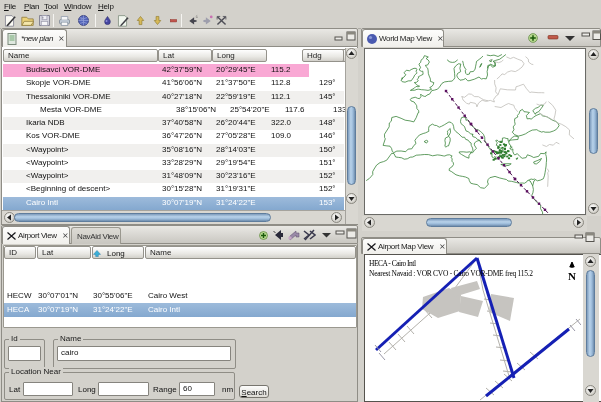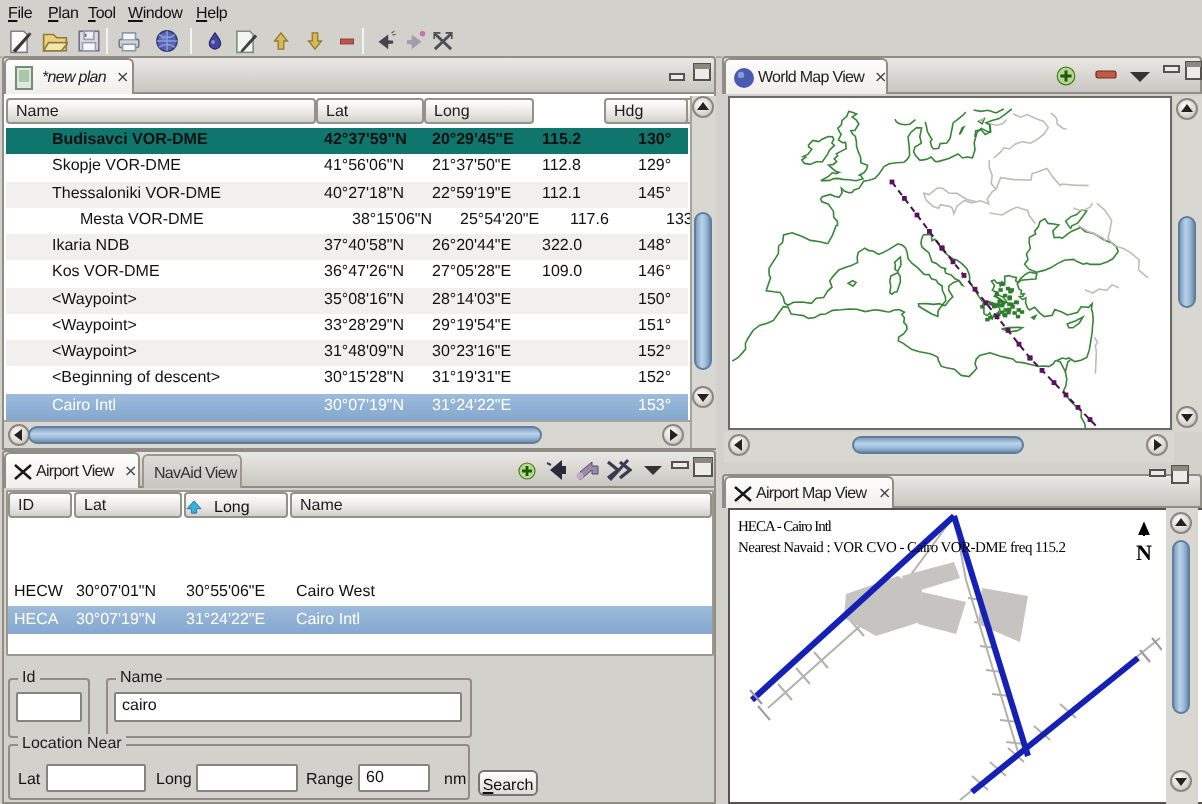--- a/index.html
+++ b/index.html
@@ -108,21 +108,21 @@
       <rect x="1" y="6" width="7" height="3" fill="#ecebe7" stroke="#55534e"></rect>
       <rect x="13" y="1" width="8" height="8" fill="#ecebe7" stroke="#55534e"></rect>
       <rect x="13" y="1" width="8" height="2.5" fill="#8a887f"></rect>
     </svg>
 <div class="content" style="left:0;top:19px;width:357px;height:178px;"></div>
 <div class="hdr" style="left:2px;top:21px;width:155px;">Name</div>
 <div class="hdr" style="left:157px;top:21px;width:54px;">Lat</div>
 <div class="hdr" style="left:211px;top:21px;width:55px;">Long</div>
 <div class="hdr" style="left:266px;top:21px;width:35px;margin-left:48px;">Freq</div>
 <div class="hdr" style="left:301px;top:21px;width:42px;">Hdg</div>
-<div class="row" style="left:2px;top:36.0px;width:341px;height:13.25px;background:#0f766e;font-weight:bold;">
+<div class="row" style="left:2px;top:36.0px;width:306px;height:13.25px;background:#f9a8d4;">
       <span class="cell" style="left:23px;">Budisavci VOR-DME</span>
       <span class="cell" style="left:159px;">42°37'59"N</span>
       <span class="cell" style="left:213px;">20°29'45"E</span>
       <span class="cell" style="left:268px;">115.2</span>
       <span class="cell" style="left:316px;">130°</span>
     </div>
 <div class="row" style="left:2px;top:49.25px;width:341px;height:13.25px;background:#fff;">
       <span class="cell" style="left:23px;">Skopje VOR-DME</span>
       <span class="cell" style="left:159px;">41°56'06"N</span>
       <span class="cell" style="left:213px;">21°37'50"E</span>

